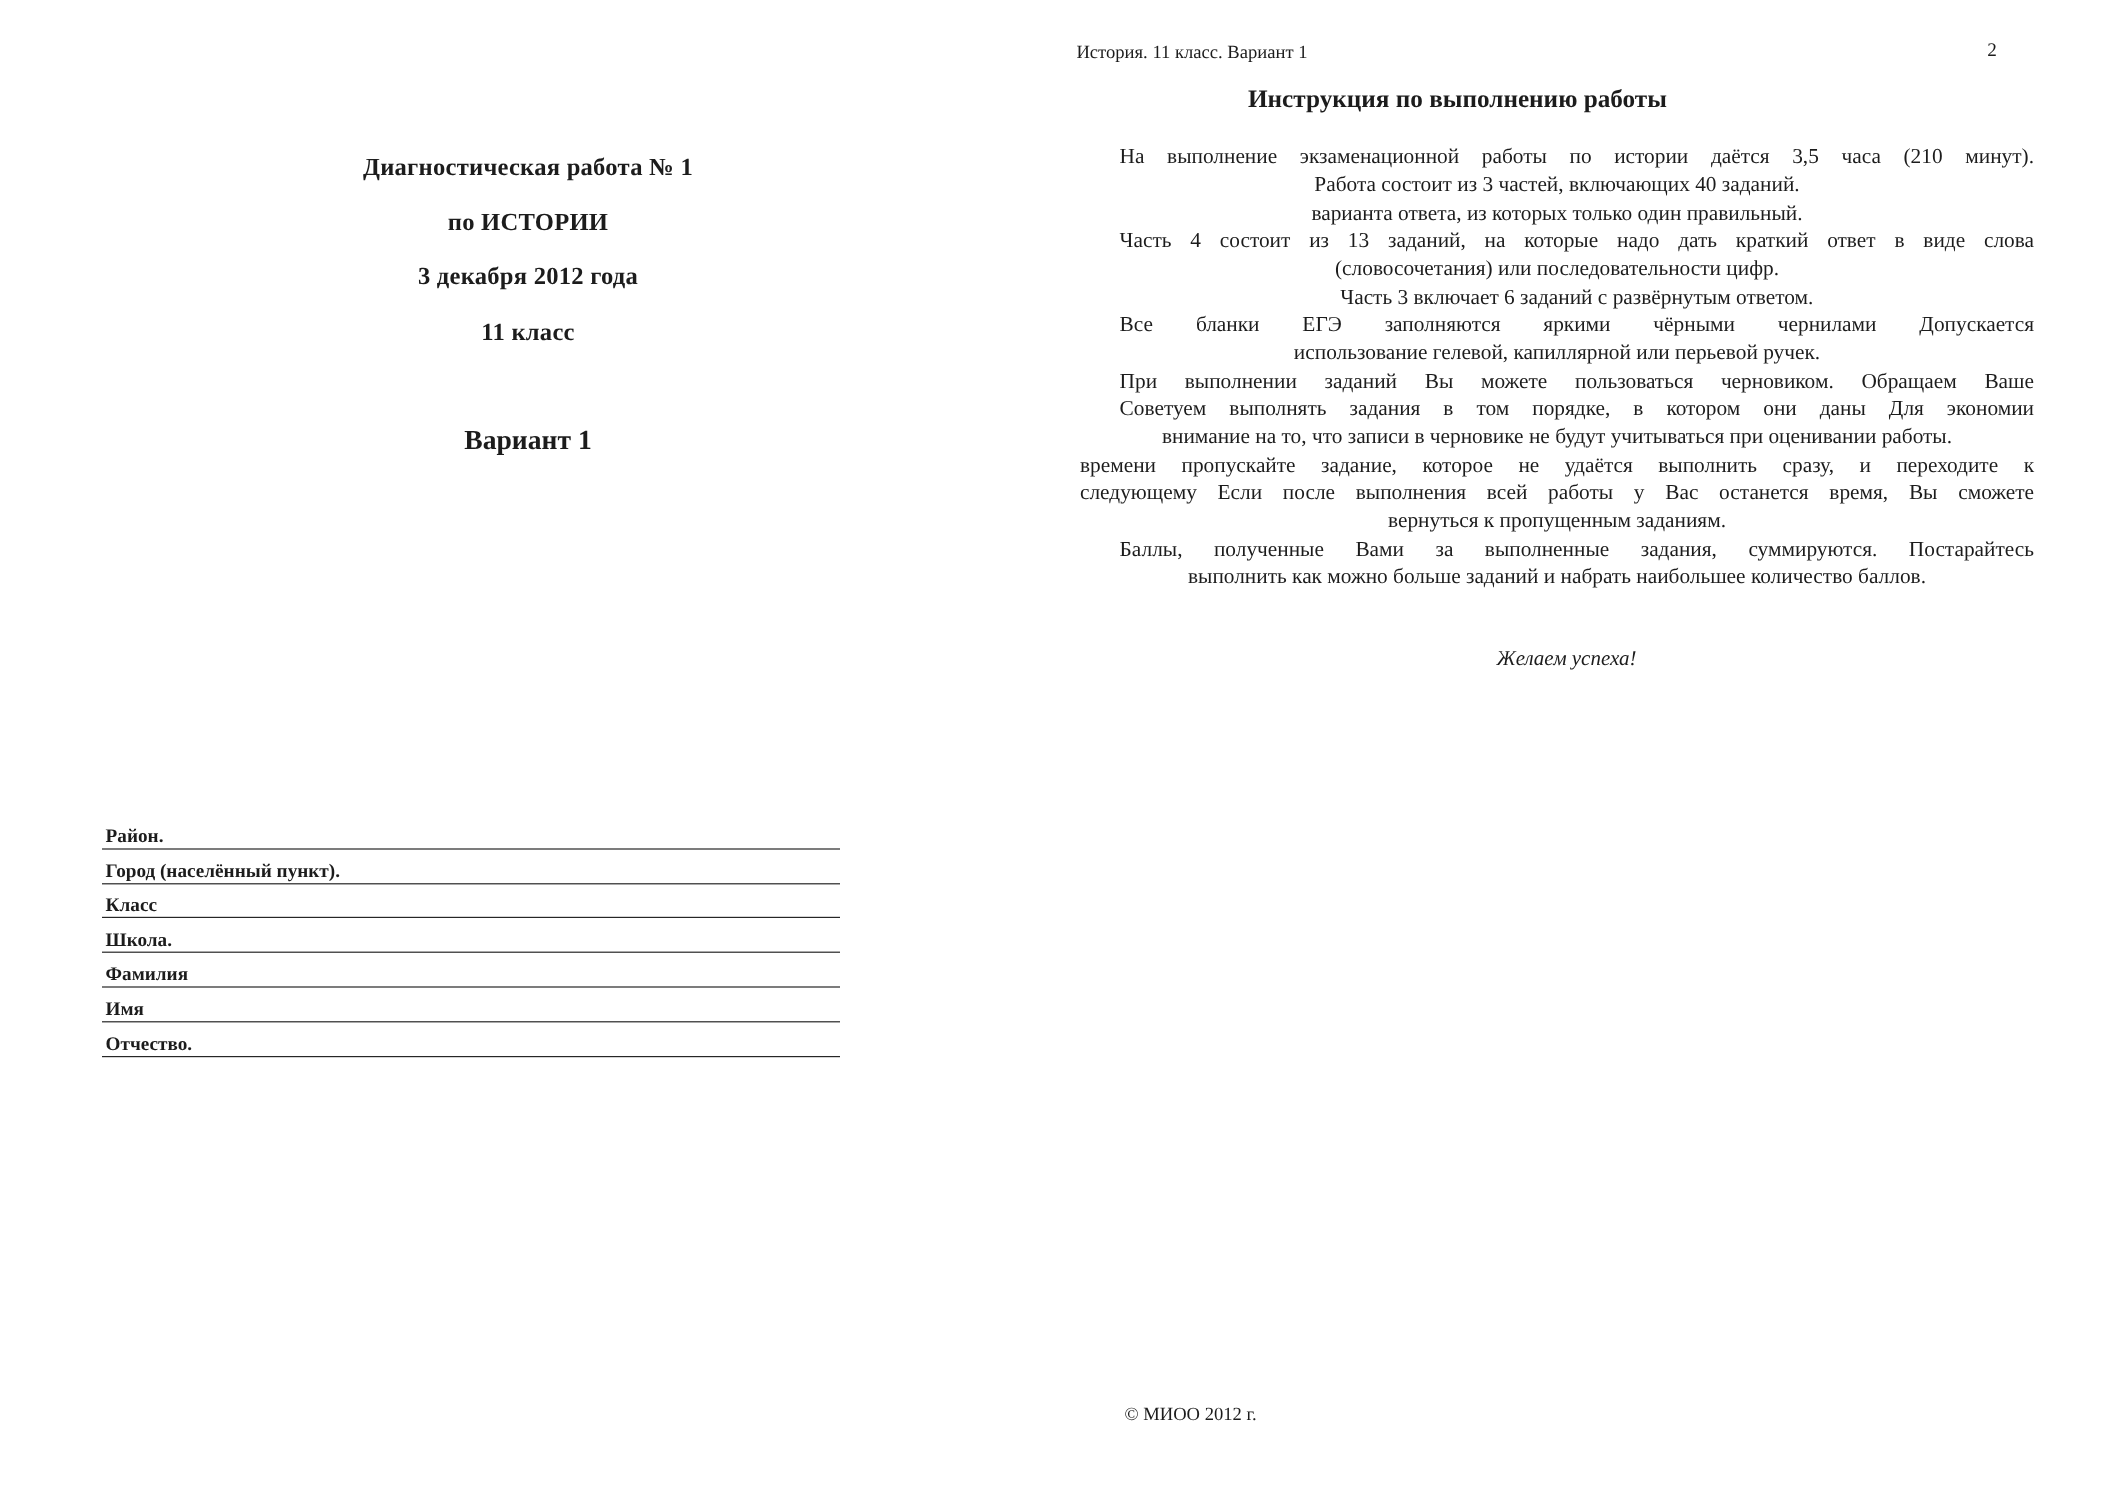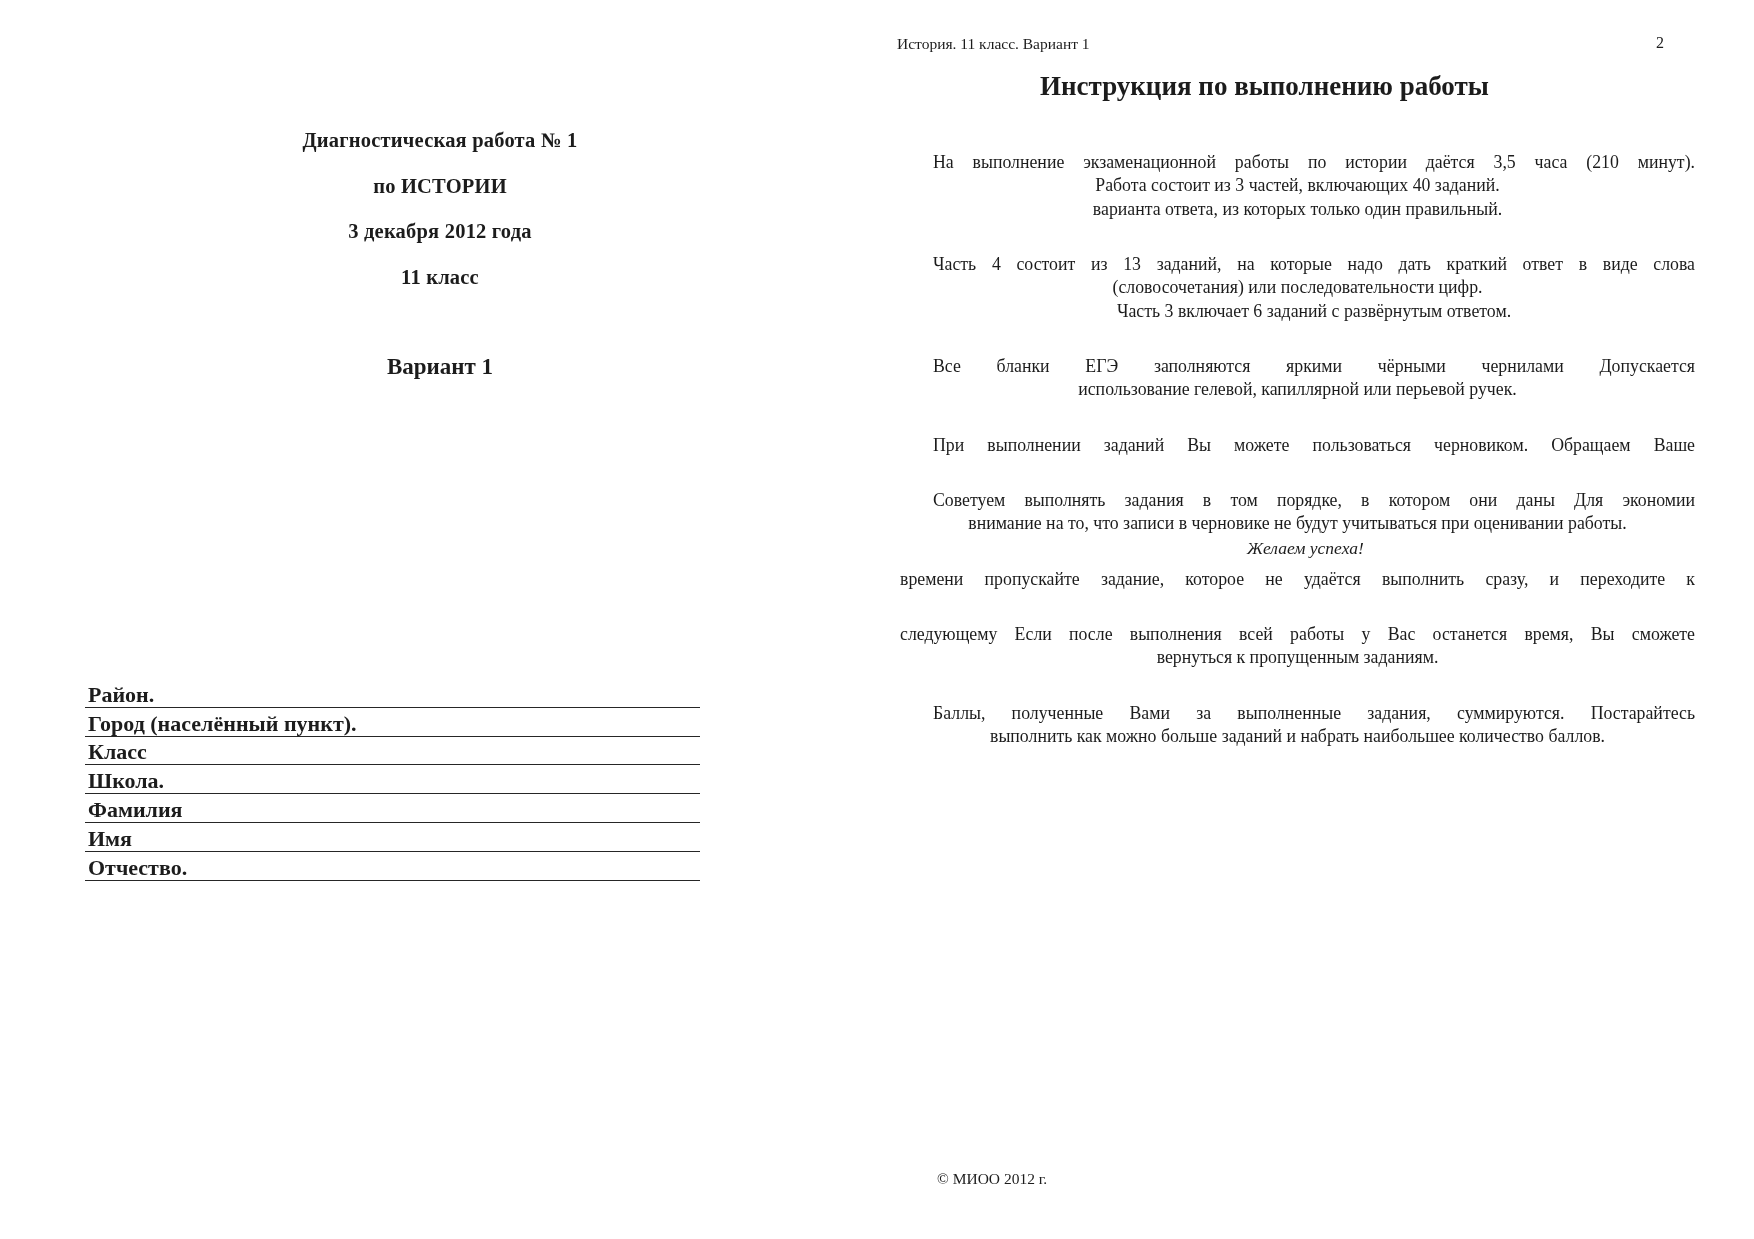--- a/index.html
+++ b/index.html
@@ -18,36 +18,36 @@
     letter-spacing: 0.2px;
   }
   .variant {
     position: absolute; left: 240px; top: 344px; width: 400px;
     text-align: center; font-weight: bold; font-size: 23px; line-height: 45.5px;
   }
   .reg-form { position: absolute; left: 85px; top: 679px; width: 615px; }
   .form-row { position: relative; height: 27.8px; border-bottom: 1.6px solid #262626; }
   .form-label {
     position: absolute; left: 3px; bottom: 1px;
-    font-weight: bold; font-size: 22px; line-height: 1; white-space: nowrap;
+    font-weight: bold; font-size: 16px; line-height: 1; white-space: nowrap;
   }
 
   
   .running-title { position: absolute; left: 897px; top: 36px; font-size: 15.5px; line-height: 1; }
   .page-number  { position: absolute; left: 1656px; top: 35px; font-size: 16px; line-height: 1; }
   .instr-title  {
     position: absolute; left: 1040px; top: 70px; margin: 0;
-    font-size: 27px; font-weight: bold; line-height: 1.2; white-space: nowrap;
+    font-size: 21px; font-weight: bold; line-height: 1.2; white-space: nowrap;
   }
   .instr-body {
     position: absolute; left: 900px; top: 119px; width: 795px;
     font-size: 17.8px; line-height: 23.35px;
   }
   .bline { text-align: center; }
-  .bline.just { text-align: justify; text-align-last: justify; margin-top: 32px; }
+  .bline.just { text-align: justify; text-align-last: justify; }
   .bline.first { text-indent: 33px; }
   .closing {
     position: absolute; left: 1247px; top: 540px;
     font-style: italic; font-size: 17.5px; line-height: 1; white-space: nowrap;
   }
   .footer { position: absolute; left: 937px; top: 1171px; font-size: 15.5px; line-height: 1; white-space: nowrap; }
 </style>
 </head>
 <body>
 

